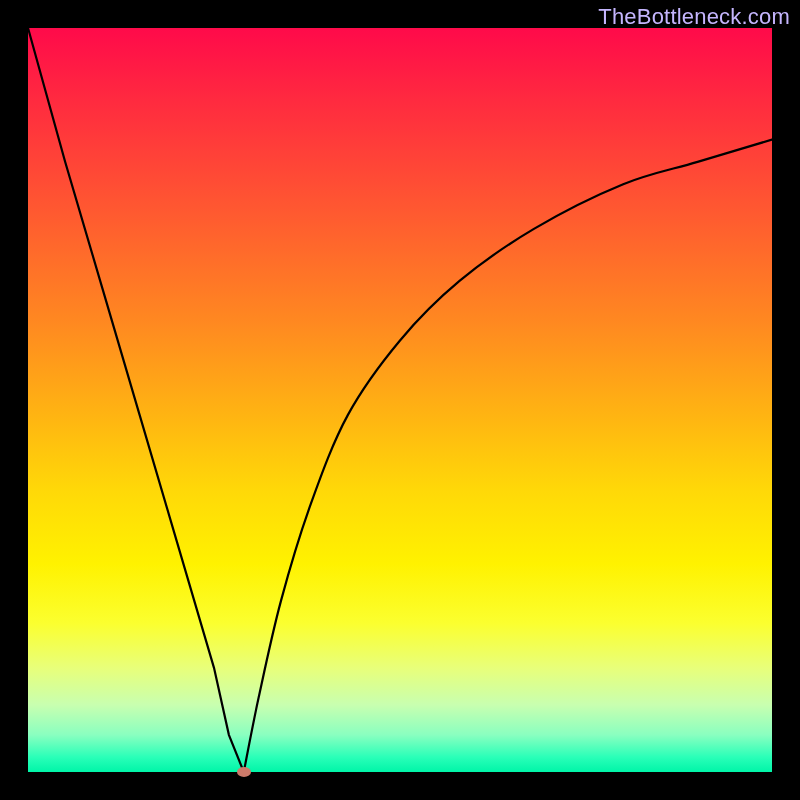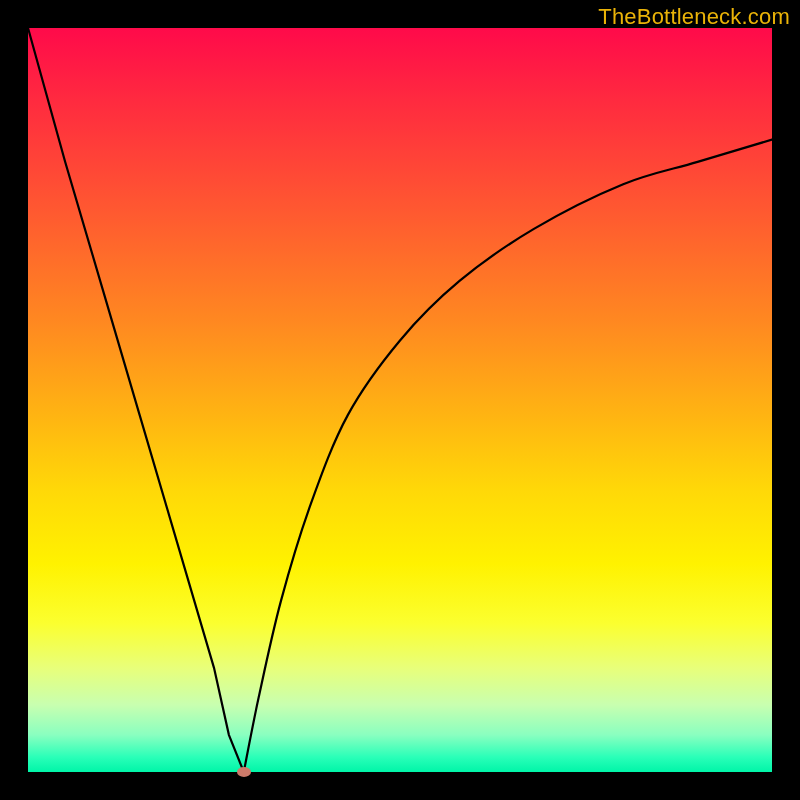--- a/index.html
+++ b/index.html
@@ -30,21 +30,21 @@
       #c8ffb0 91%,
       #8affc0 95%,
       #2affb8 98%,
       #00f5a8 100%
     );
   }
   .watermark {
     position: absolute;
     top: 4px;
     right: 10px;
-    color: #eab308;
+    color: #c4b5fd;
     font-size: 22px;
     font-weight: 500;
     letter-spacing: 0.2px;
     user-select: none;
   }
   svg.curve {
     position: absolute;
     left: 0;
     top: 0;
     width: 744px;

